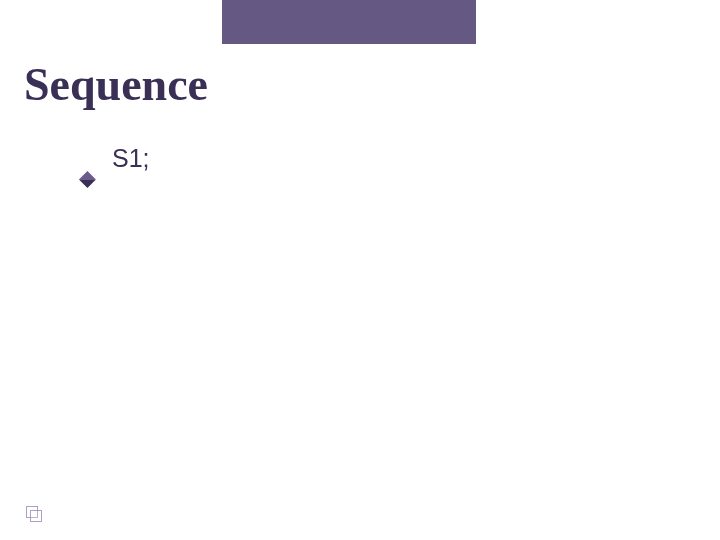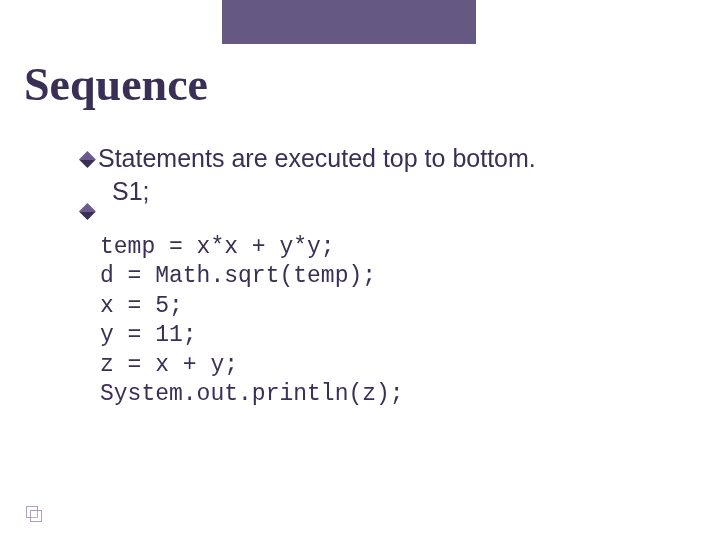--- a/index.html
+++ b/index.html
@@ -110,32 +110,22 @@
 
 <div class="slide">
 
   <div class="dotgrid"></div>
   <div class="top-band"></div>
 
   <div class="title">Sequence</div>
 
   <div class="body">
 
-    <p class="bullet-row">
-      <span class="diamond"></span>
-      <span>Statements are executed top to bottom.</span>
-    </p>
     <p class="sub">S1;</p>
 
     <p class="bullet-row">
       <span class="diamond"></span>
     </p>
 
-    <div class="codeblock">temp = x*x + y*y;
-d = Math.sqrt(temp);
-x = 5;
-y = 11;
-z = x + y;
-System.out.println(z);</div>
   </div>
 
   <div class="lil-box"></div>
 </div>
 
 </body></html>

